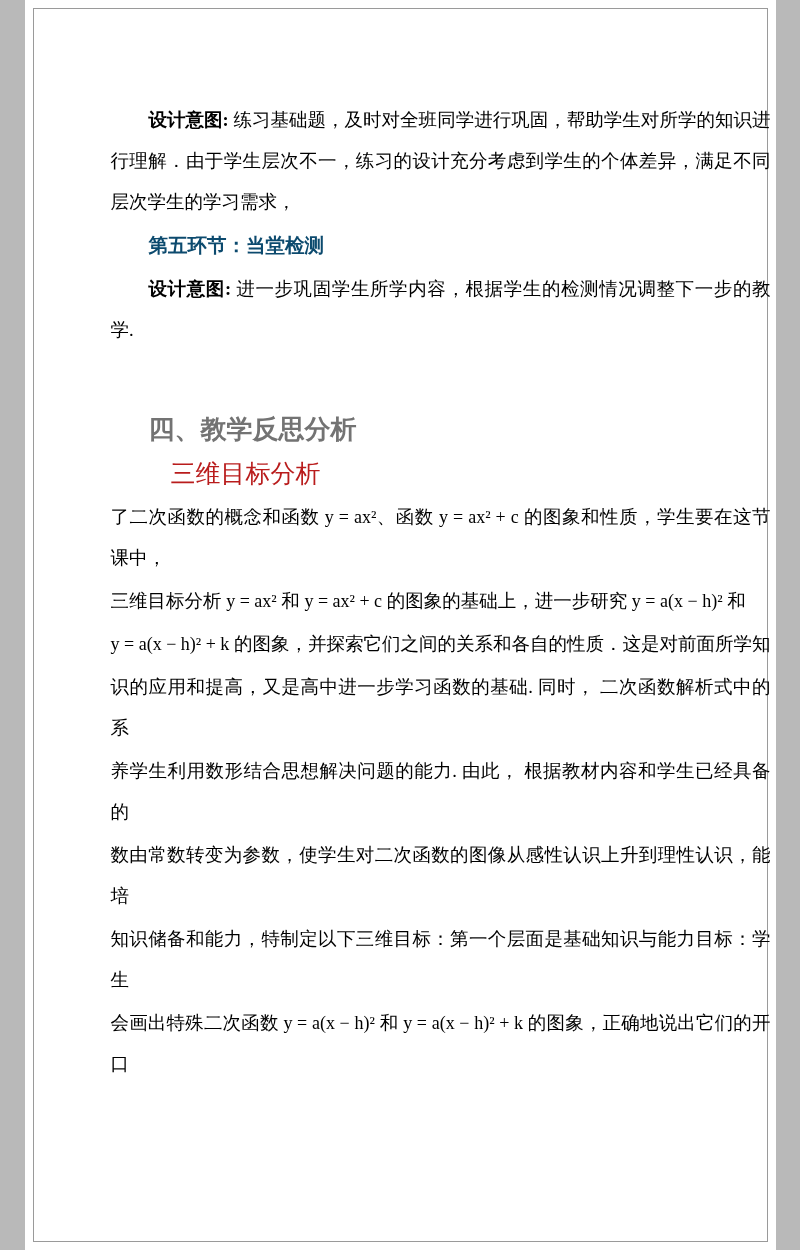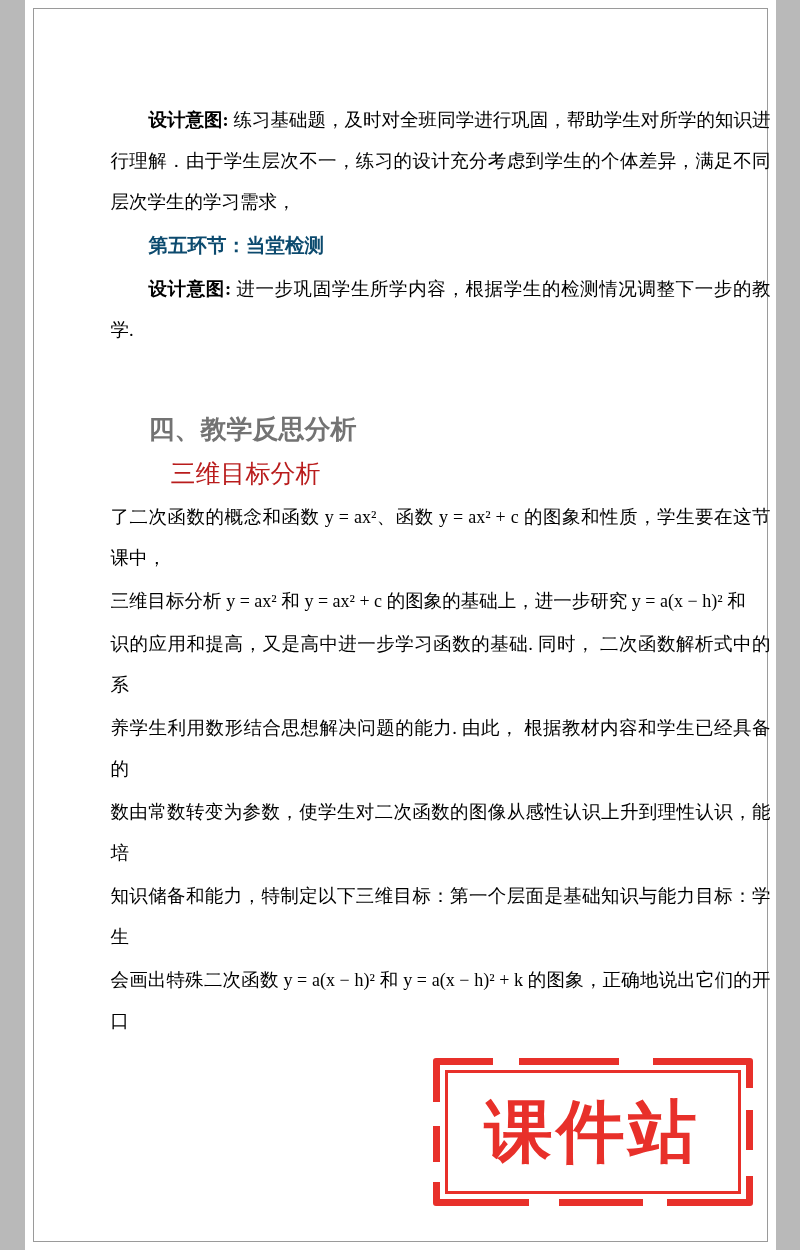--- a/index.html
+++ b/index.html
@@ -132,41 +132,29 @@
     <p class="red-head">四、教学反思分析</p>
 
     <p class="blue-sub">三维目标分析</p>
 
     <div class="body-block">
 
       <p class="cont"><span>了二次函数的概念和函数 </span><span class="math">y = ax²</span><span>、函数 </span><span class="math">y = ax² + c</span><span> 的图象和性质，学生要在这节课中，</span></p>
 
       <p class="cont"><span>三维目标分析 </span><span class="math">y = ax²</span><span> 和 </span><span class="math">y = ax² + c</span><span> 的图象的基础上，进一步研究 </span><span class="math">y = a(x − h)²</span><span> 和</span></p>
 
+      <p class="cont"><span class="math">y = a(x − h)² + k</span><span> 的图象，并探索它们之间的关系和各自的性质．这是对前面所学知</span></p>
 
       <p class="cont"><span>识的应用和提高，又是高中进一步学习函数的基础. 同时， 二次函数解析式中的系</span></p>
 
       <p class="cont"><span>养学生利用数形结合思想解决问题的能力. 由此， 根据教材内容和学生已经具备的</span></p>
 
       <p class="cont"><span>数由常数转变为参数，使学生对二次函数的图像从感性认识上升到理性认识，能培</span></p>
 
       <p class="cont"><span>知识储备和能力，特制定以下三维目标：第一个层面是基础知识与能力目标：学生</span></p>
 
       <p class="cont"><span>会画出特殊二次函数 </span><span class="math">y = a(x − h)²</span><span> 和 </span><span class="math">y = a(x − h)² + k</span><span> 的图象，正确地说出它们的开口</span></p>
 
     </div>
 
   </div>
 
-  <div id="stamp">
-    <div class="frame-outer"></div>
-    <div class="frame-inner"></div>
-    <div class="notch" style="left:60px; top:-3px; width:26px; height:12px;"></div>
-    <div class="notch" style="left:186px; top:-3px; width:34px; height:11px;"></div>
-    <div class="notch" style="left:-3px; top:44px; width:12px; height:24px;"></div>
-    <div class="notch" style="left:-3px; top:104px; width:11px; height:20px;"></div>
-    <div class="notch" style="right:-3px; top:30px; width:12px; height:22px;"></div>
-    <div class="notch" style="right:-3px; top:92px; width:12px; height:26px;"></div>
-    <div class="notch" style="left:96px; bottom:-3px; width:30px; height:12px;"></div>
-    <div class="notch" style="left:210px; bottom:-3px; width:24px; height:11px;"></div>
-    <div class="stamp-text">课件站</div>
-  </div>
 </div>
 
 </body></html>

